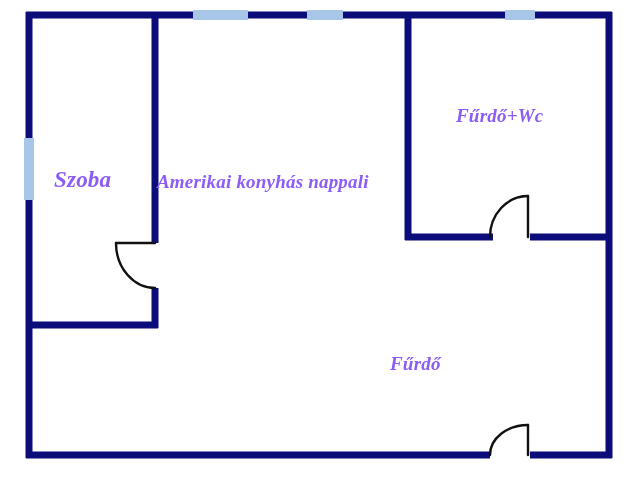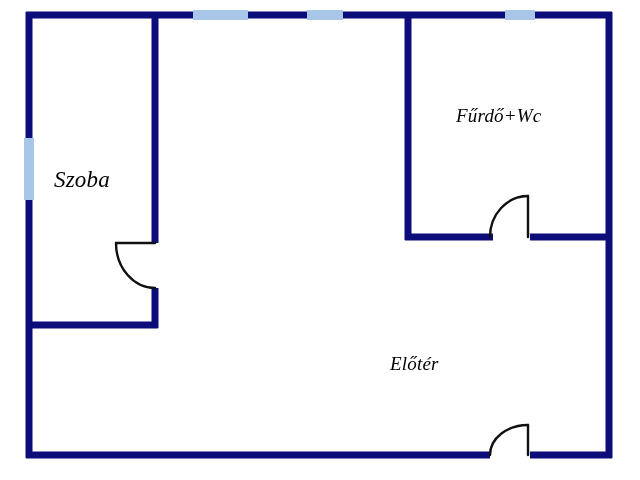--- a/index.html
+++ b/index.html
@@ -24,23 +24,23 @@
     position: absolute;
     left: 0;
     top: 0;
     width: 640px;
     height: 480px;
     display: block;
   }
   .room-label {
     position: absolute;
     font-family: "Liberation Serif", "DejaVu Serif", serif;
-    font-weight: normal;
+    font-weight: bold;
     font-style: italic;
-    color: #000000;
+    color: #8b5cf6;
     white-space: nowrap;
     line-height: 1;
     letter-spacing: 0.2px;
     user-select: none;
   }
   #label-szoba {
     left: 54px;
     top: 168px;
     font-size: 23px;
   }
@@ -115,18 +115,19 @@
 
       <g>
         <line x1="528" y1="455" x2="528" y2="425"></line>
         <path d="M 528 425 A 38 30 0 0 0 490 455"></path>
       </g>
     </g>
   </svg>
 
   <div class="room-label" id="label-szoba">Szoba</div>
 
+  <div class="room-label" id="label-nappali">Amerikai konyhás nappali</div>
 
   <div class="room-label" id="label-furdo">Fűrdő+Wc</div>
 
-  <div class="room-label" id="label-elotar">Előtér</div>
+  <div class="room-label" id="label-elotar">Fűrdő</div>
 
 </div>
 
 </body></html>

